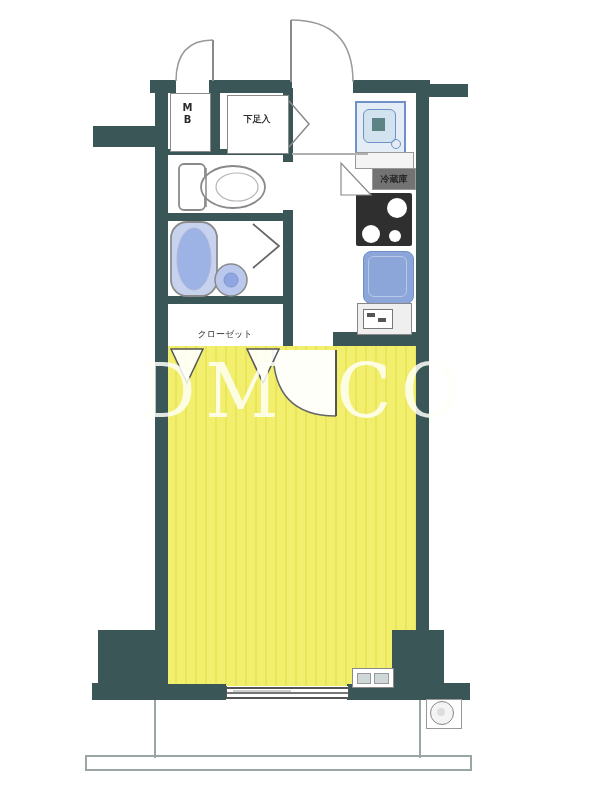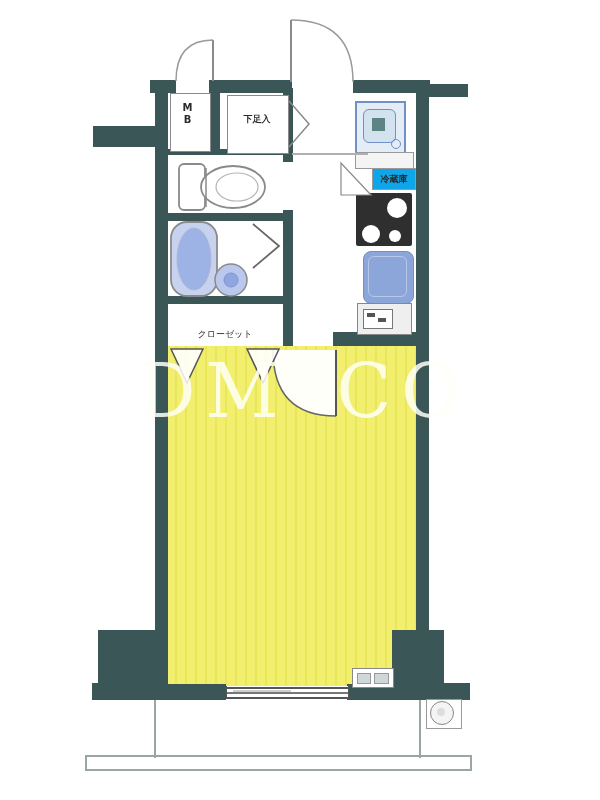--- a/index.html
+++ b/index.html
@@ -128,18 +128,18 @@
     <path d="M336,350 L273,350 Q273,416 336,416 Z" fill="rgba(255,255,255,0.96)"></path>
     <path d="M273,350 Q273,416 336,416" fill="none" stroke="#666" stroke-width="1.5"></path>
     <line x1="336" y1="350" x2="336" y2="416" stroke="#555" stroke-width="2"></line>
 
     <polygon points="171,349 187,383 203,349" fill="rgba(255,255,255,0.9)" stroke="#555" stroke-width="1.5"></polygon>
     <polygon points="247,349 263,383 279,349" fill="rgba(255,255,255,0.9)" stroke="#555" stroke-width="1.5"></polygon>
   </svg>
 
   <div class="label vtext" style="left:182px;top:102px;font-size:10px;font-weight:bold;">MB</div>
   <div class="label" style="left:230px;top:115px;width:54px;font-size:9px;font-weight:bold;text-align:center;">下足入</div>
-  <div class="label" style="left:372px;top:168px;width:42px;height:20px;font-size:9px;font-weight:bold;border:1px solid #999;background:#0ea5e9;line-height:20px;">冷蔵庫</div>
+  <div class="label" style="left:372px;top:168px;width:42px;height:20px;font-size:9px;font-weight:bold;border:1px solid #999;background:#737373;line-height:20px;">冷蔵庫</div>
   <div class="label" style="left:180px;top:330px;width:90px;font-size:9px;color:#333;">クローゼット</div>
 
   <div id="watermark">DM CO</div>
 
 </div>
 
 </body></html>

